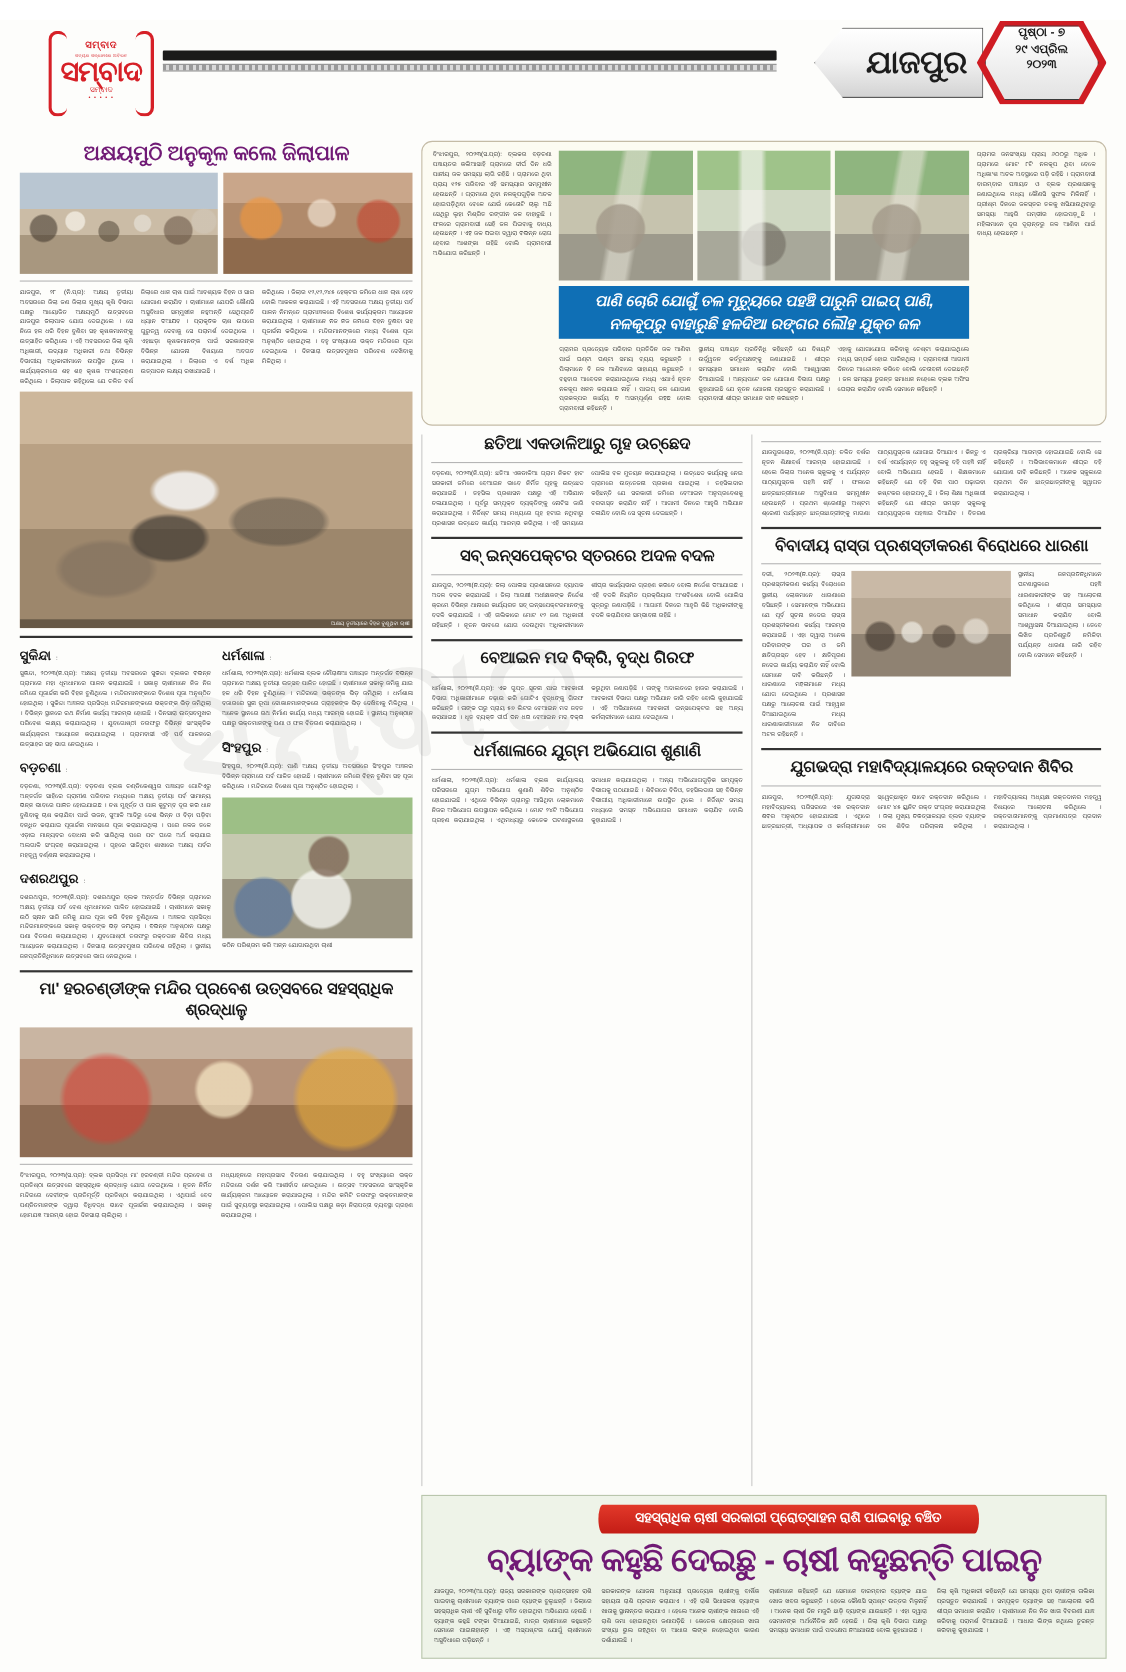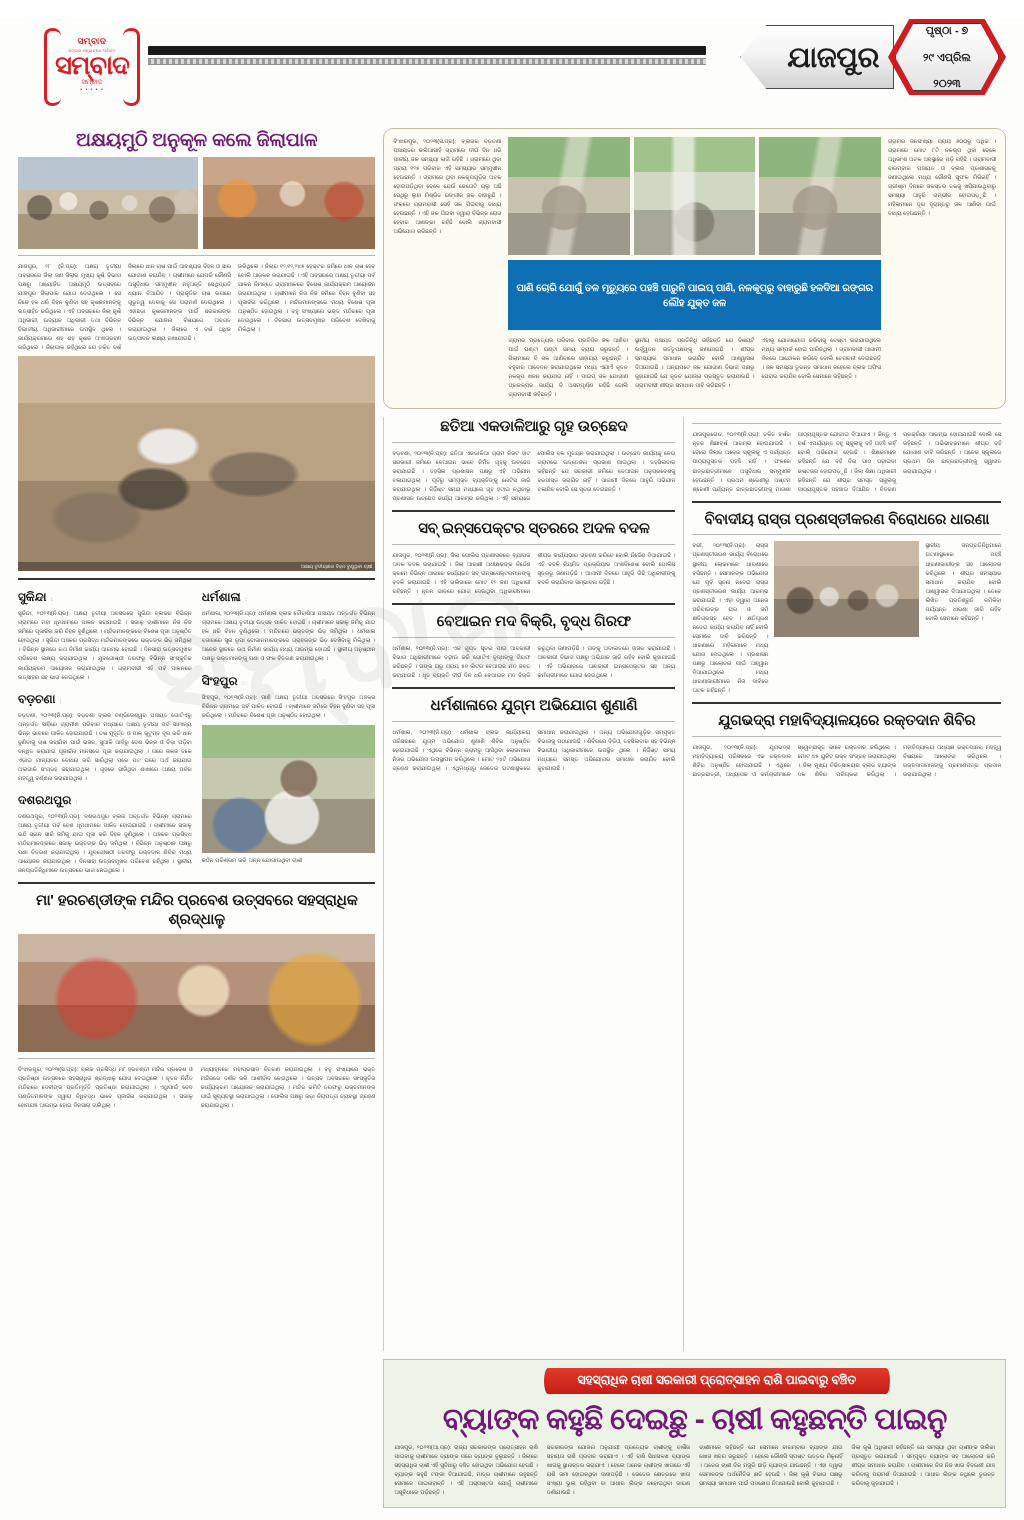--- a/index.html
+++ b/index.html
@@ -86,21 +86,21 @@
   .date-hex-red {
     position:absolute; inset:0;
     background:#cf1c23;
     clip-path:polygon(18% 0,82% 0,100% 50%,82% 100%,18% 100%,0 50%);
   }
   .date-hex-inner {
     position:absolute; left:7px; right:7px; top:4px; bottom:4px;
     background:linear-gradient(180deg,#ffffff,#e3e3e3);
     border:1px solid #3a3a3a;
     clip-path:polygon(18% 0,82% 0,100% 50%,82% 100%,18% 100%,0 50%);
-    display:flex; flex-direction:column; align-items:center; justify-content:space-between;
+    display:flex; flex-direction:column; align-items:center; justify-content:flex-start;
     gap:2px;
   }
   .date-line { font-size:11px; font-weight:bold; color:#1a1a1a; line-height:1.15;}
 
   
   .cols {
     display:flex;
     margin:10px 18px 0 18px;
     gap:0;
     height:1380px;
@@ -237,24 +237,25 @@
   .lead-grid { display:flex; gap:7px; }
   .lead-col-txt { width:108px; }
   .lead-center { flex:1; }
   .lead-photos { display:flex; gap:4px; height:118px; }
   .lead-photos > div { flex:1; }
   .lead-strip {
     margin-top:5px;
     background:#0f6fb5;
     color:#fff;
     text-align:center;
-    font-size:10px; font-weight:bold;
+    font-size:14px; font-weight:bold;
     line-height:1.5;
-    padding:20px 6px;
+    padding:3px 6px;
     letter-spacing:-.1px;
+    font-style:italic;
   }
 
   
   .red-banner {
     position:relative;
     background:linear-gradient(180deg,#e03b2a,#c81f15);
     color:#fff;
     font-size:13.5px; font-weight:bold;
     text-align:center;
     padding:5px 22px 6px 10px;

